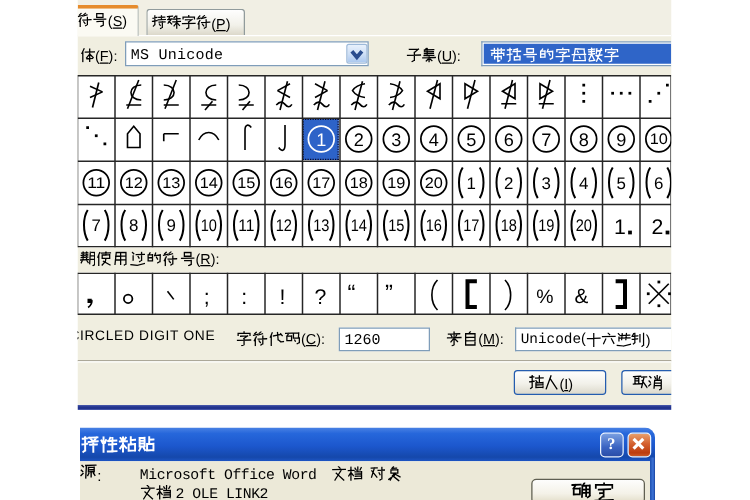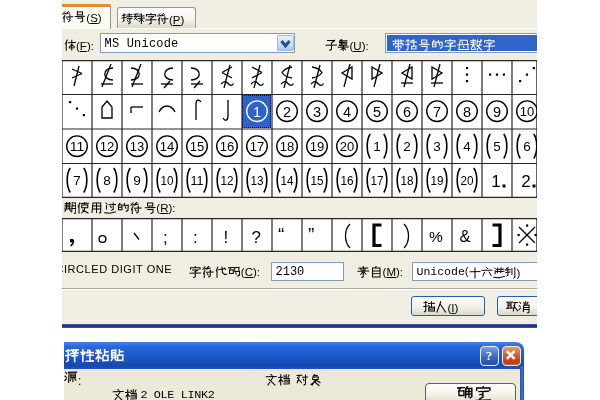--- a/index.html
+++ b/index.html
@@ -473,21 +473,21 @@
 <div class="ab" style="left:127.5px;top:264px;"><svg width="12.5" height="12.5" viewBox="0 0 100 100" style="vertical-align:0px;">
         <path d="M50 2 L50 12 M12 14 L88 14 M12 14 L12 26 M88 14 L88 26 M28 32 L72 30 M72 30 L48 46 M8 58 L92 56 M50 48 L50 86 M50 86 L36 92" stroke="#000" stroke-width="8.2" fill="none" stroke-linecap="square"></path>
       </svg><span style="display:inline-block;width:0.6px"></span><svg width="12.5" height="12.5" viewBox="0 0 100 100" style="vertical-align:0px;">
         <path d="M14 16 L24 6 M6 26 L32 20 M42 14 L54 4 M36 24 L64 16 M24 36 L12 60 M18 46 L18 92 M36 50 L90 48 M66 32 L66 80 M66 80 L54 88 M42 62 L50 72" stroke="#000" stroke-width="8.2" fill="none" stroke-linecap="square"></path>
       </svg><span style="display:inline-block;width:0.6px"></span><svg width="12.5" height="12.5" viewBox="0 0 100 100" style="vertical-align:0px;">
         <path d="M22 10 L10 38 M16 26 L16 90 M30 30 L72 22 M56 8 L60 54 M60 54 L78 68 M78 68 L94 66 M76 16 L86 28" stroke="#000" stroke-width="8.2" fill="none" stroke-linecap="square"></path>
       </svg><span style="display:inline-block;width:0.6px"></span><svg width="12.5" height="12.5" viewBox="0 0 100 100" style="vertical-align:0px;">
         <path d="M4 14 L46 12 M24 14 L12 32 M12 32 L42 30 M12 32 L12 60 M42 30 L42 60 M12 60 L42 58 M54 12 L88 10 M88 10 L86 42 M54 12 L54 44 M54 44 L92 42 M92 42 L92 72 M92 72 L78 80 M62 56 L66 64" stroke="#000" stroke-width="8.2" fill="none" stroke-linecap="square"></path>
       </svg><span class="lat" style="font-size:11.5px;position:relative;top:-2px">(<u>C</u>):</span></div>
 <div class="ab" style="left:209.5px;top:261.5px;width:72.5px;height:19px;background:#fff;border:1px solid #7f9db9"></div>
-<div class="ab mono" style="left:214px;top:265px;font-size:12px">2130</div>
+<div class="ab mono" style="left:214px;top:265px;font-size:12px">1260</div>
 <div class="ab" style="left:295.5px;top:264px;"><svg width="12.5" height="12.5" viewBox="0 0 100 100" style="vertical-align:0px;">
         <path d="M14 18 L86 16 M8 42 L94 40 M50 4 L50 86 M50 44 L30 68 M50 44 L72 66 M30 24 L36 34 M68 22 L62 32 M50 86 L38 94" stroke="#000" stroke-width="8.2" fill="none" stroke-linecap="square"></path>
       </svg><span style="display:inline-block;width:0.6px"></span><svg width="12.5" height="12.5" viewBox="0 0 100 100" style="vertical-align:0px;">
         <path d="M50 2 L42 14 M20 16 L80 16 M20 16 L20 88 M80 16 L80 88 M20 88 L80 88 M20 40 L80 38 M20 62 L80 60" stroke="#000" stroke-width="8.2" fill="none" stroke-linecap="square"></path>
       </svg><span class="lat" style="font-size:11.5px;position:relative;top:-2px">(<u>M</u>):</span></div>
 <div class="ab" style="left:350.5px;top:261.5px;width:125px;height:19px;background:#fff;border:1px solid #7f9db9;border-right:none"></div>
 <div class="ab mono" style="left:355px;top:265px;font-size:11.5px">Unicode<span class="lat" style="font-size:11.5px">(</span></div>
 <div class="ab" style="left:407px;top:264.5px;"><svg width="12" height="12" viewBox="0 0 100 100" style="vertical-align:0px;">
         <path d="M8 40 L92 38 M50 8 L50 92" stroke="#000" stroke-width="8.2" fill="none" stroke-linecap="square"></path>
       </svg><svg width="12" height="12" viewBox="0 0 100 100" style="vertical-align:0px;">
@@ -532,20 +532,21 @@
 <div class="ab" style="left:438px;top:4.3px;width:18.6px;height:19.5px;border:1.4px solid #eef4fd;border-radius:4px;background:linear-gradient(#e8a06c,#d4602f 45%,#bc3c0e 85%,#cc5a28)">
 <svg width="15.5" height="16" viewBox="0 0 16 16" style="position:absolute;left:0;top:0">
         <path d="M4 4 L12 12 M12 4 L4 12" stroke="#fff" stroke-width="2.6"></path>
       </svg>
     </div>
 <div class="ab" style="left:0;top:26.5px;width:455.5px;height:31.5px;background:#ece9d8"></div>
 <div class="ab" style="left:455.5px;top:24px;width:4.5px;height:34px;background:linear-gradient(90deg,#1e50b0,#3e74d8 60%,#16419e)"></div>
 <div class="ab" style="left:0px;top:28.5px;"><svg width="13.5" height="13.5" viewBox="0 0 100 100" style="vertical-align:0px;">
         <path d="M12 10 L20 18 M8 38 L16 46 M6 70 L18 58 M34 10 L94 8 M38 10 L34 84 M50 22 L84 20 M50 22 L50 48 M84 20 L84 48 M50 36 L84 34 M50 48 L84 46 M66 50 L66 78 M52 58 L46 70 M80 56 L88 68" stroke="#000" stroke-width="8.2" fill="none" stroke-linecap="square"></path>
       </svg><span class="lat" style="font-size:12px">:</span></div>
+<div class="ab mono" style="left:47.5px;top:31px;font-size:11.8px;letter-spacing:-0.35px">Microsoft Office Word</div>
 <div class="ab" style="left:200.5px;top:30.5px;"><svg width="12.5" height="12.5" viewBox="0 0 100 100" style="vertical-align:0px;">
         <path d="M46 2 L56 12 M10 22 L90 20 M66 22 L24 88 M32 44 L80 88" stroke="#000" stroke-width="8.2" fill="none" stroke-linecap="square"></path>
       </svg><span style="display:inline-block;width:0.8px"></span><svg width="12.5" height="12.5" viewBox="0 0 100 100" style="vertical-align:0px;">
         <path d="M22 6 L22 88 M4 28 L42 26 M22 40 L8 62 M22 40 L38 60 M66 4 L66 28 M48 12 L56 24 M88 8 L80 24 M48 36 L90 34 M90 34 L90 80 M50 50 L90 48 M50 64 L90 62 M46 80 L90 78" stroke="#000" stroke-width="8.2" fill="none" stroke-linecap="square"></path>
       </svg><span style="display:inline-block;width:5px"></span><svg width="12.5" height="12.5" viewBox="0 0 100 100" style="vertical-align:0px;">
         <path d="M8 12 L46 10 M28 11 L10 70 M12 30 L44 70 M52 26 L96 24 M76 8 L76 80 M76 80 L64 88 M58 42 L64 54" stroke="#000" stroke-width="8.2" fill="none" stroke-linecap="square"></path>
       </svg><span style="display:inline-block;width:0.8px"></span><svg width="12.5" height="12.5" viewBox="0 0 100 100" style="vertical-align:0px;">
         <path d="M46 2 L38 14 M36 14 L66 12 M30 24 L74 22 M30 24 L30 44 M74 22 L74 44 M30 44 L74 42 M52 44 L26 88 M40 60 L80 92 M64 54 L88 68 M36 70 L16 84 M60 44 L52 58" stroke="#000" stroke-width="8.2" fill="none" stroke-linecap="square"></path>
       </svg></div>
 <div class="ab" style="left:47.5px;top:45.5px;"><svg width="12.5" height="12.5" viewBox="0 0 100 100" style="vertical-align:0px;">

